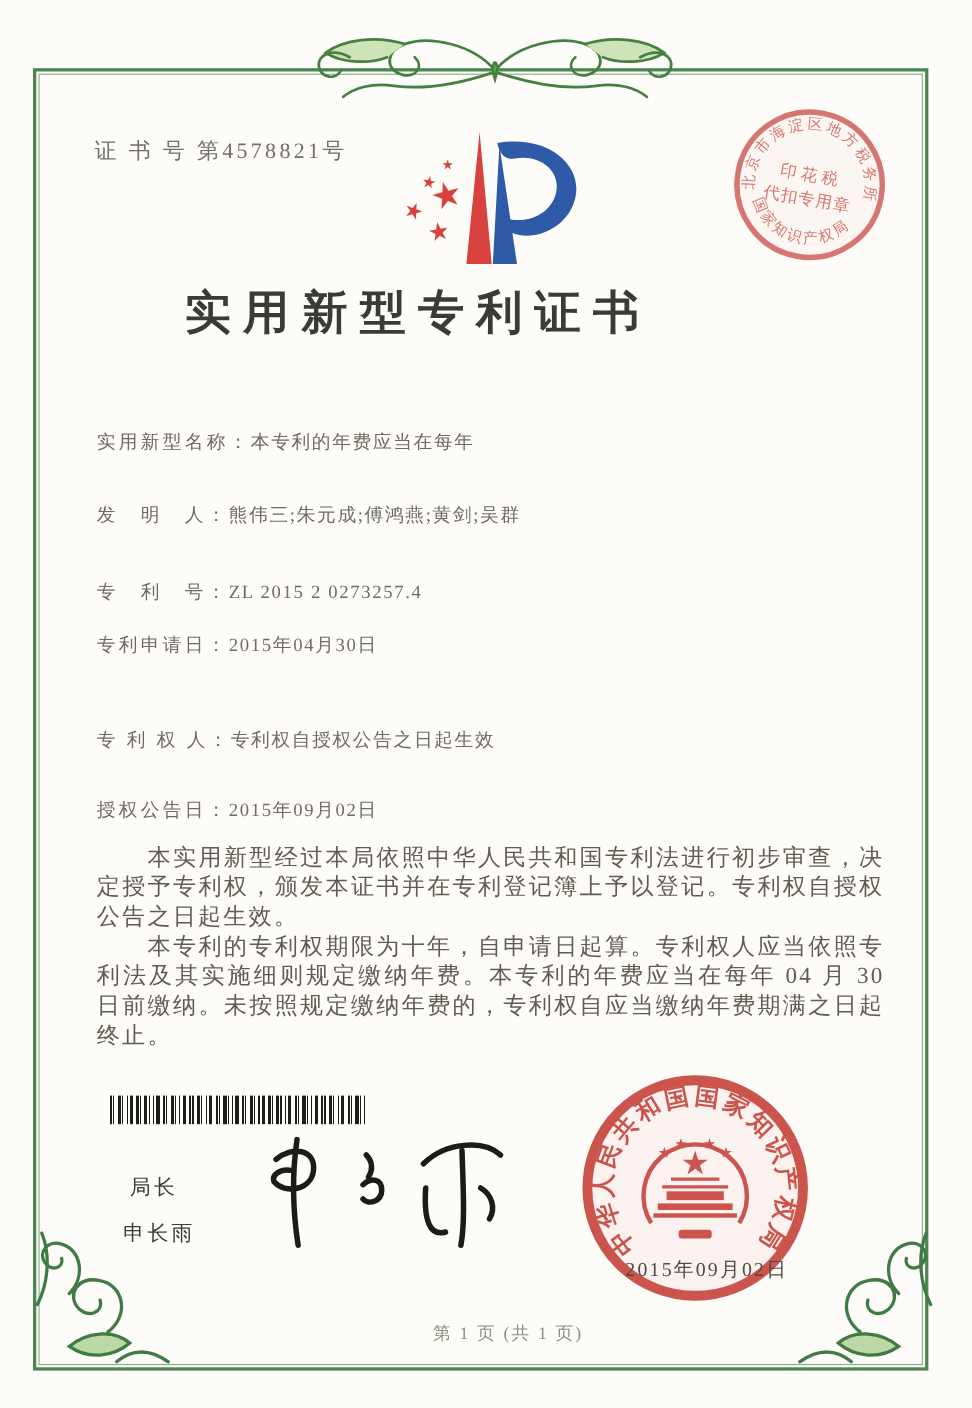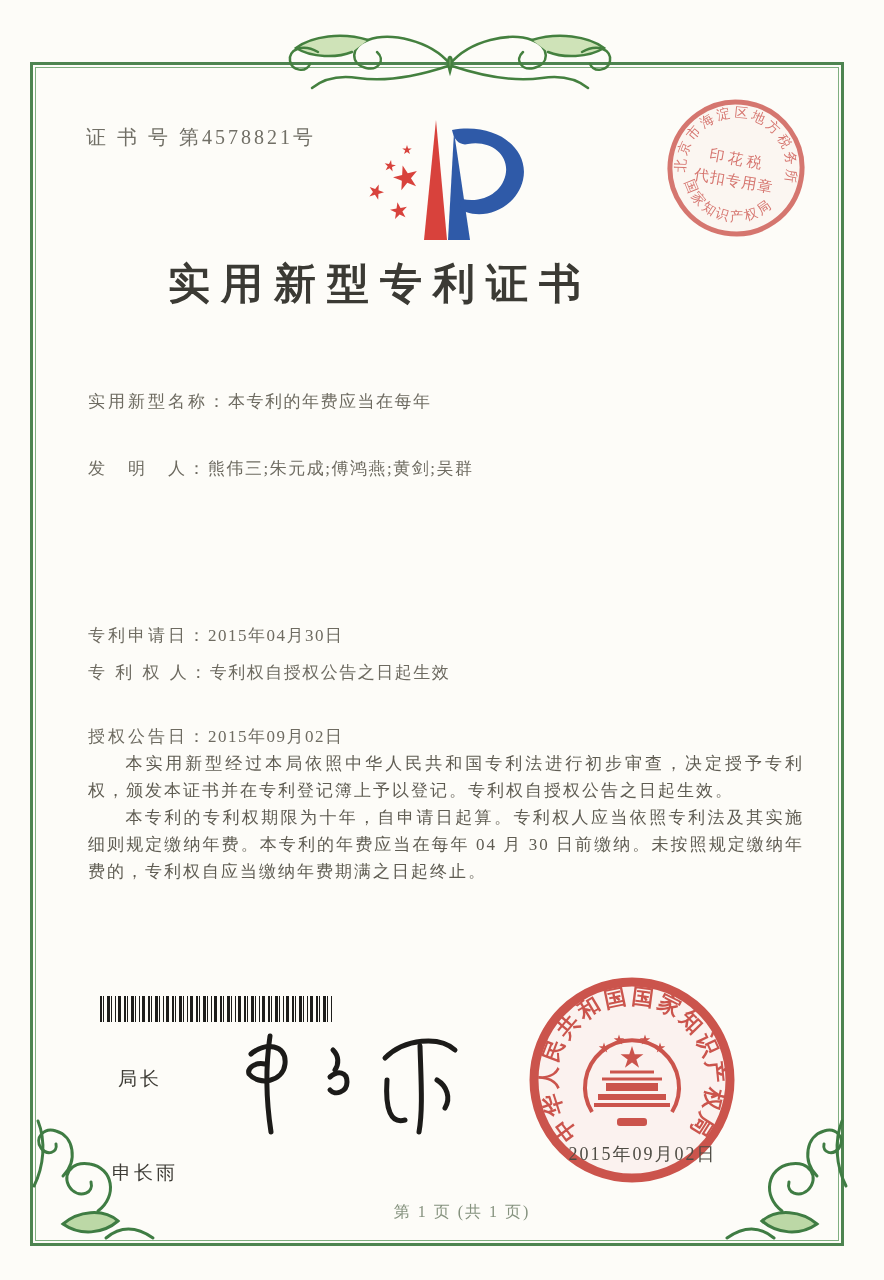--- a/index.html
+++ b/index.html
@@ -17,33 +17,33 @@
   .cert-no{position:absolute;left:86px;top:124px;font-size:20px;color:#716f66;
     letter-spacing:3px;white-space:nowrap;}
   .logo{position:absolute;left:350px;top:116px;}
   .title{position:absolute;left:0;top:256px;width:760px;text-align:center;
     font-size:42px;font-weight:700;color:#3b3a34;letter-spacing:11px;margin:0;}
   
   .field{position:absolute;left:88px;font-size:17px;color:#6e6b61;white-space:nowrap;}
   .field .lab{letter-spacing:3px;}
   .field .val{letter-spacing:1.5px;}
   
-  .body-text{position:absolute;left:88px;top:750px;width:716px;font-size:17px;
+  .body-text{position:absolute;left:88px;top:766px;width:716px;font-size:21px;
     line-height:27px;color:#5f5c52;text-align:justify;}
   .body-text p{margin:0;text-indent:2.2em;letter-spacing:2px;}
   
   .barcode{position:absolute;left:100px;top:996px;width:233px;height:26px;
     background:repeating-linear-gradient(90deg,
       #1d1d1b 0 2px,#fdfcf8 2px 3px,#1d1d1b 3px 4px,#fdfcf8 4px 7px,
       #1d1d1b 7px 10px,#fdfcf8 10px 11px,#1d1d1b 11px 12px,#fdfcf8 12px 15px,
       #1d1d1b 15px 16px,#fdfcf8 16px 18px,#1d1d1b 18px 21px,#fdfcf8 21px 24px);}
   
   .sig-role{position:absolute;left:118px;top:1066px;font-size:19px;color:#3d3b35;
     letter-spacing:3px;}
-  .sig-name{position:absolute;left:112px;top:1160px;font-size:19px;color:#3d3b35;
+  .sig-name{position:absolute;left:112px;top:1108px;font-size:19px;color:#3d3b35;
     letter-spacing:3px;}
   .sig-script{position:absolute;left:235px;top:1022px;}
   
   .main-seal{position:absolute;left:524px;top:972px;opacity:.92;}
   .seal-date{position:absolute;left:545px;top:1142px;width:195px;text-align:center;
     font-size:18px;color:#4e4c44;letter-spacing:2px;}
   .tax-stamp{position:absolute;left:662px;top:94px;opacity:.85;}
   
   .footer{position:absolute;left:0;top:1202px;width:884px;text-align:center;
     font-size:16px;color:#85927e;letter-spacing:2px;padding-left:20px;}
@@ -108,21 +108,24 @@
   </svg>
 
   <h1 class="title">实用新型专利证书</h1>
 
   <div class="field" style="top:390px;">
     <span class="lab">实用新型名称：</span><span class="val">本专利的年费应当在每年</span>
   </div>
   <div class="field" style="top:457px;">
     <span class="lab">发　明　人：</span><span class="val">熊伟三;朱元成;傅鸿燕;黄剑;吴群</span>
   </div>
-  <div class="field" style="top:624px;">
+  <div class="field" style="top:527px;">
+    <span class="lab">专　利　号：</span><span class="val">ZL 2015 2 0273257.4</span>
+  </div>
+  <div class="field" style="top:575px;">
     <span class="lab">专利申请日：</span><span class="val">2015年04月30日</span>
   </div>
   <div class="field" style="top:661px;">
     <span class="lab">专 利 权 人：</span><span class="val">专利权自授权公告之日起生效</span>
   </div>
   <div class="field" style="top:725px;">
     <span class="lab">授权公告日：</span><span class="val">2015年09月02日</span>
   </div>
 
   <div class="body-text">

